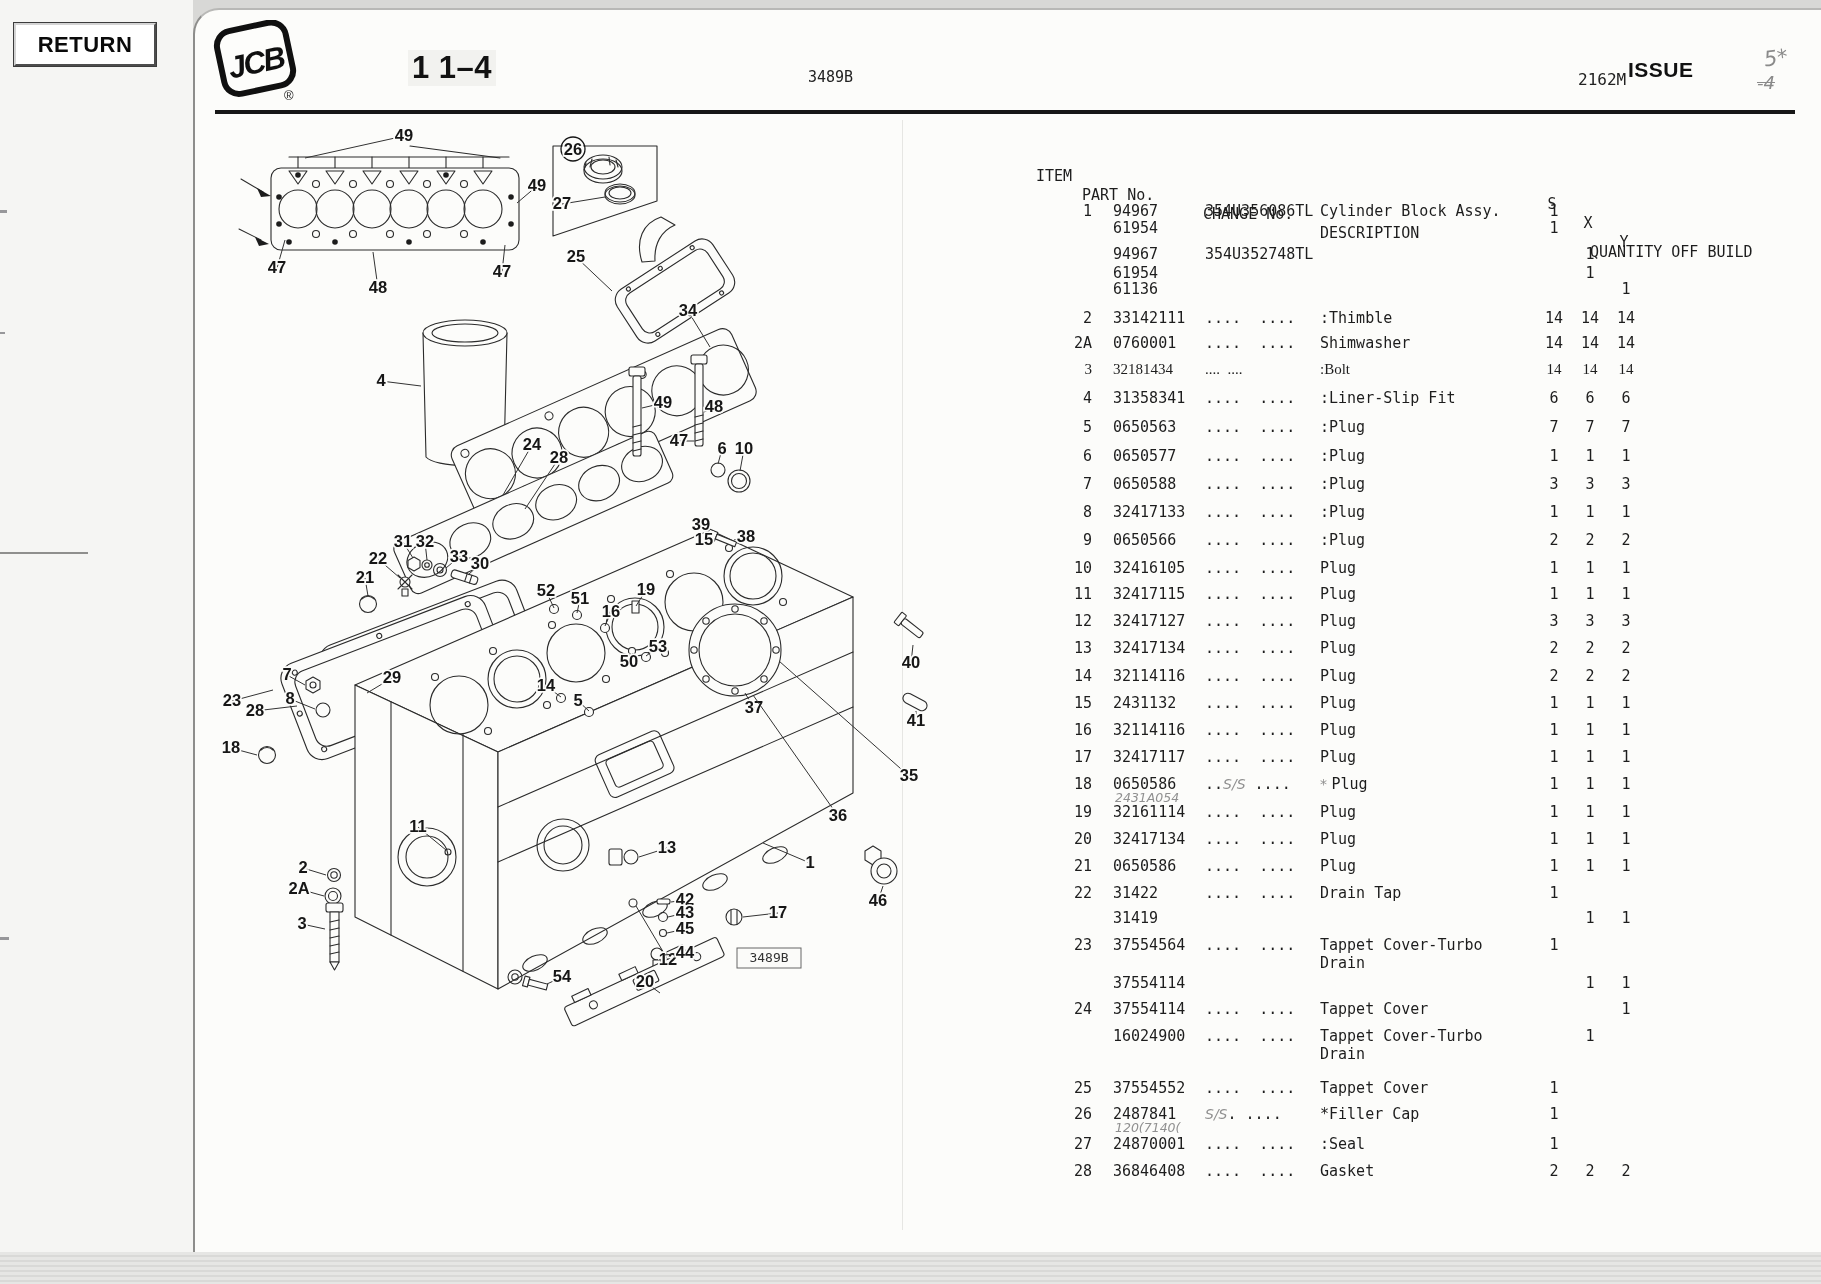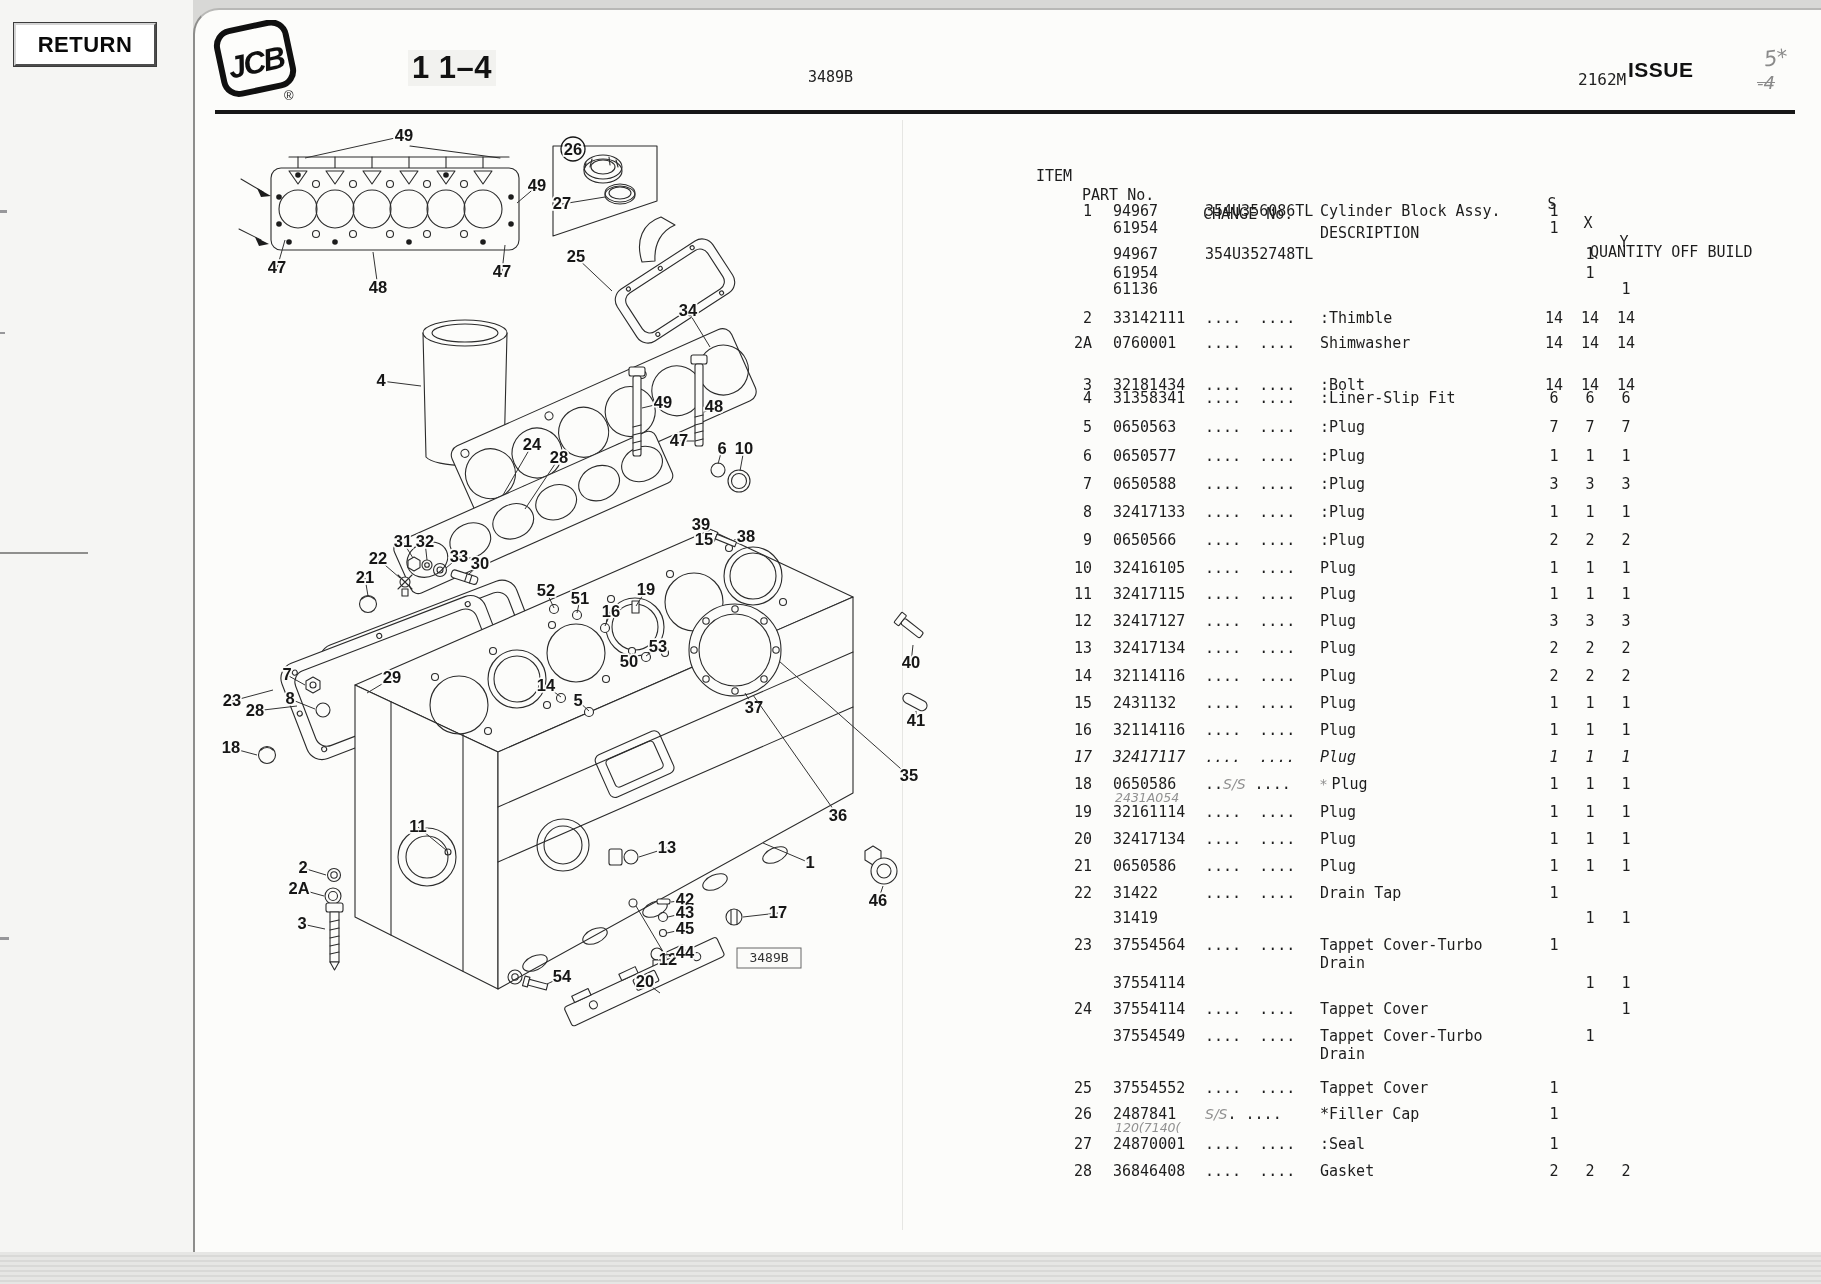--- a/index.html
+++ b/index.html
@@ -113,46 +113,46 @@
   <span class="h-y">Y</span>
 </div>
 <div>
     <div class="trow" style="top: 202px;"><span class="c-item">1</span><span class="c-part">94967</span><span class="c-change">354U356086TL</span><span class="c-desc">Cylinder Block Assy.</span><span class="c-q">1</span><span class="c-q"></span><span class="c-q"></span></div>
     <div class="trow" style="top: 219px;"><span class="c-item"></span><span class="c-part">61954</span><span class="c-change"></span><span class="c-desc"></span><span class="c-q">1</span><span class="c-q"></span><span class="c-q"></span></div>
     <div class="trow" style="top: 245px;"><span class="c-item"></span><span class="c-part">94967</span><span class="c-change">354U352748TL</span><span class="c-desc"></span><span class="c-q"></span><span class="c-q">1</span><span class="c-q"></span></div>
     <div class="trow" style="top: 264px;"><span class="c-item"></span><span class="c-part">61954</span><span class="c-change"></span><span class="c-desc"></span><span class="c-q"></span><span class="c-q">1</span><span class="c-q"></span></div>
     <div class="trow" style="top: 280px;"><span class="c-item"></span><span class="c-part">61136</span><span class="c-change"></span><span class="c-desc"></span><span class="c-q"></span><span class="c-q"></span><span class="c-q">1</span></div>
     <div class="trow" style="top: 309px;"><span class="c-item">2</span><span class="c-part">33142111</span><span class="c-change">....  ....</span><span class="c-desc">:Thimble</span><span class="c-q">14</span><span class="c-q">14</span><span class="c-q">14</span></div>
     <div class="trow" style="top: 334px;"><span class="c-item">2A</span><span class="c-part">0760001</span><span class="c-change">....  ....</span><span class="c-desc">Shimwasher</span><span class="c-q">14</span><span class="c-q">14</span><span class="c-q">14</span></div>
-    <div class="trow" style="top: 376px;"><span class="c-item">3</span><span class="c-part">32181434</span><span class="c-change">....  ....</span><span class="c-desc">:Bolt</span><span class="c-q">14</span><span class="c-q">14</span><span class="c-q">14</span></div>
+    <div class="trow" style="top: 360px; font-family: Liberation Serif, serif;"><span class="c-item">3</span><span class="c-part">32181434</span><span class="c-change">....  ....</span><span class="c-desc">:Bolt</span><span class="c-q">14</span><span class="c-q">14</span><span class="c-q">14</span></div>
     <div class="trow" style="top: 389px;"><span class="c-item">4</span><span class="c-part">31358341</span><span class="c-change">....  ....</span><span class="c-desc">:Liner-Slip Fit</span><span class="c-q">6</span><span class="c-q">6</span><span class="c-q">6</span></div>
     <div class="trow" style="top: 418px;"><span class="c-item">5</span><span class="c-part">0650563</span><span class="c-change">....  ....</span><span class="c-desc">:Plug</span><span class="c-q">7</span><span class="c-q">7</span><span class="c-q">7</span></div>
     <div class="trow" style="top: 447px;"><span class="c-item">6</span><span class="c-part">0650577</span><span class="c-change">....  ....</span><span class="c-desc">:Plug</span><span class="c-q">1</span><span class="c-q">1</span><span class="c-q">1</span></div>
     <div class="trow" style="top: 475px;"><span class="c-item">7</span><span class="c-part">0650588</span><span class="c-change">....  ....</span><span class="c-desc">:Plug</span><span class="c-q">3</span><span class="c-q">3</span><span class="c-q">3</span></div>
     <div class="trow" style="top: 503px;"><span class="c-item">8</span><span class="c-part">32417133</span><span class="c-change">....  ....</span><span class="c-desc">:Plug</span><span class="c-q">1</span><span class="c-q">1</span><span class="c-q">1</span></div>
     <div class="trow" style="top: 531px;"><span class="c-item">9</span><span class="c-part">0650566</span><span class="c-change">....  ....</span><span class="c-desc">:Plug</span><span class="c-q">2</span><span class="c-q">2</span><span class="c-q">2</span></div>
     <div class="trow" style="top: 559px;"><span class="c-item">10</span><span class="c-part">32416105</span><span class="c-change">....  ....</span><span class="c-desc">Plug</span><span class="c-q">1</span><span class="c-q">1</span><span class="c-q">1</span></div>
     <div class="trow" style="top: 585px;"><span class="c-item">11</span><span class="c-part">32417115</span><span class="c-change">....  ....</span><span class="c-desc">Plug</span><span class="c-q">1</span><span class="c-q">1</span><span class="c-q">1</span></div>
     <div class="trow" style="top: 612px;"><span class="c-item">12</span><span class="c-part">32417127</span><span class="c-change">....  ....</span><span class="c-desc">Plug</span><span class="c-q">3</span><span class="c-q">3</span><span class="c-q">3</span></div>
     <div class="trow" style="top: 639px;"><span class="c-item">13</span><span class="c-part">32417134</span><span class="c-change">....  ....</span><span class="c-desc">Plug</span><span class="c-q">2</span><span class="c-q">2</span><span class="c-q">2</span></div>
     <div class="trow" style="top: 667px;"><span class="c-item">14</span><span class="c-part">32114116</span><span class="c-change">....  ....</span><span class="c-desc">Plug</span><span class="c-q">2</span><span class="c-q">2</span><span class="c-q">2</span></div>
     <div class="trow" style="top: 694px;"><span class="c-item">15</span><span class="c-part">2431132</span><span class="c-change">....  ....</span><span class="c-desc">Plug</span><span class="c-q">1</span><span class="c-q">1</span><span class="c-q">1</span></div>
     <div class="trow" style="top: 721px;"><span class="c-item">16</span><span class="c-part">32114116</span><span class="c-change">....  ....</span><span class="c-desc">Plug</span><span class="c-q">1</span><span class="c-q">1</span><span class="c-q">1</span></div>
-    <div class="trow" style="top: 748px; font-style: italic;"><span class="c-item">17</span><span class="c-part">32417117</span><span class="c-change">....  ....</span><span class="c-desc">Plug</span><span class="c-q">1</span><span class="c-q">1</span><span class="c-q">1</span></div>
+    <div class="trow" style="top: 748px;"><span class="c-item">17</span><span class="c-part">32417117</span><span class="c-change">....  ....</span><span class="c-desc">Plug</span><span class="c-q">1</span><span class="c-q">1</span><span class="c-q">1</span></div>
     <div class="trow" style="top: 775px;"><span class="c-item">18</span><span class="c-part">0650586</span><span class="c-change">..<span class="hw">S/S</span> ....</span><span class="c-desc"><span class="hw">* </span>Plug</span><span class="c-q">1</span><span class="c-q">1</span><span class="c-q">1</span><span class="hw hw-below">2431A054</span></div>
     <div class="trow" style="top: 803px;"><span class="c-item">19</span><span class="c-part">32161114</span><span class="c-change">....  ....</span><span class="c-desc">Plug</span><span class="c-q">1</span><span class="c-q">1</span><span class="c-q">1</span></div>
     <div class="trow" style="top: 830px;"><span class="c-item">20</span><span class="c-part">32417134</span><span class="c-change">....  ....</span><span class="c-desc">Plug</span><span class="c-q">1</span><span class="c-q">1</span><span class="c-q">1</span></div>
     <div class="trow" style="top: 857px;"><span class="c-item">21</span><span class="c-part">0650586</span><span class="c-change">....  ....</span><span class="c-desc">Plug</span><span class="c-q">1</span><span class="c-q">1</span><span class="c-q">1</span></div>
     <div class="trow" style="top: 884px;"><span class="c-item">22</span><span class="c-part">31422</span><span class="c-change">....  ....</span><span class="c-desc">Drain Tap</span><span class="c-q">1</span><span class="c-q"></span><span class="c-q"></span></div>
     <div class="trow" style="top: 909px;"><span class="c-item"></span><span class="c-part">31419</span><span class="c-change"></span><span class="c-desc"></span><span class="c-q"></span><span class="c-q">1</span><span class="c-q">1</span></div>
     <div class="trow" style="top: 936px;"><span class="c-item">23</span><span class="c-part">37554564</span><span class="c-change">....  ....</span><span class="c-desc">Tappet Cover-Turbo</span><span class="c-q">1</span><span class="c-q"></span><span class="c-q"></span></div>
     <div class="trow" style="top: 954px;"><span class="c-item"></span><span class="c-part"></span><span class="c-change"></span><span class="c-desc">Drain</span><span class="c-q"></span><span class="c-q"></span><span class="c-q"></span></div>
     <div class="trow" style="top: 974px;"><span class="c-item"></span><span class="c-part">37554114</span><span class="c-change"></span><span class="c-desc"></span><span class="c-q"></span><span class="c-q">1</span><span class="c-q">1</span></div>
     <div class="trow" style="top: 1000px;"><span class="c-item">24</span><span class="c-part">37554114</span><span class="c-change">....  ....</span><span class="c-desc">Tappet Cover</span><span class="c-q"></span><span class="c-q"></span><span class="c-q">1</span></div>
-    <div class="trow" style="top: 1027px;"><span class="c-item"></span><span class="c-part">37554549</span><span class="c-change">....  ....</span><span class="c-desc">Tappet Cover-Turbo</span><span class="c-q"></span><span class="c-q">1</span><span class="c-q"></span></div>
+    <div class="trow" style="top: 1027px;"><span class="c-item"></span><span class="c-part">16024900</span><span class="c-change">....  ....</span><span class="c-desc">Tappet Cover-Turbo</span><span class="c-q"></span><span class="c-q">1</span><span class="c-q"></span></div>
     <div class="trow" style="top: 1045px;"><span class="c-item"></span><span class="c-part"></span><span class="c-change"></span><span class="c-desc">Drain</span><span class="c-q"></span><span class="c-q"></span><span class="c-q"></span></div>
     <div class="trow" style="top: 1079px;"><span class="c-item">25</span><span class="c-part">37554552</span><span class="c-change">....  ....</span><span class="c-desc">Tappet Cover</span><span class="c-q">1</span><span class="c-q"></span><span class="c-q"></span></div>
     <div class="trow" style="top: 1105px;"><span class="c-item">26</span><span class="c-part">2487841</span><span class="c-change"><span class="hw">S/S</span>. ....</span><span class="c-desc">*Filler Cap</span><span class="c-q">1</span><span class="c-q"></span><span class="c-q"></span><span class="hw hw-below">120(7140(</span></div>
     <div class="trow" style="top: 1135px;"><span class="c-item">27</span><span class="c-part">24870001</span><span class="c-change">....  ....</span><span class="c-desc">:Seal</span><span class="c-q">1</span><span class="c-q"></span><span class="c-q"></span></div>
     <div class="trow" style="top: 1162px;"><span class="c-item">28</span><span class="c-part">36846408</span><span class="c-change">....  ....</span><span class="c-desc">Gasket</span><span class="c-q">2</span><span class="c-q">2</span><span class="c-q">2</span></div>
   </div>
 
 <svg class="diagram" viewBox="0 0 730 980">
   <g class="ln">
 

